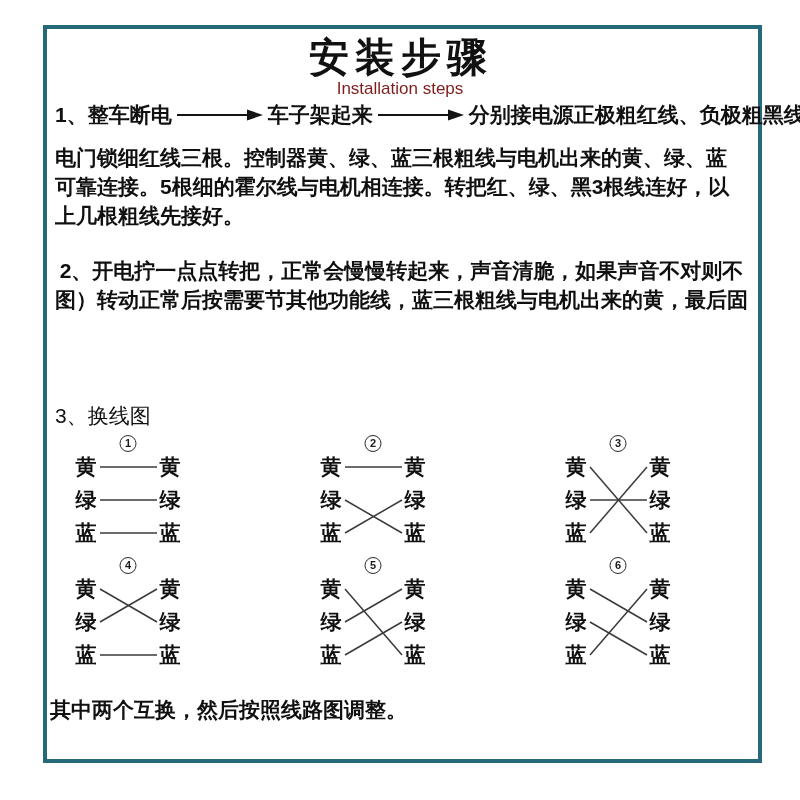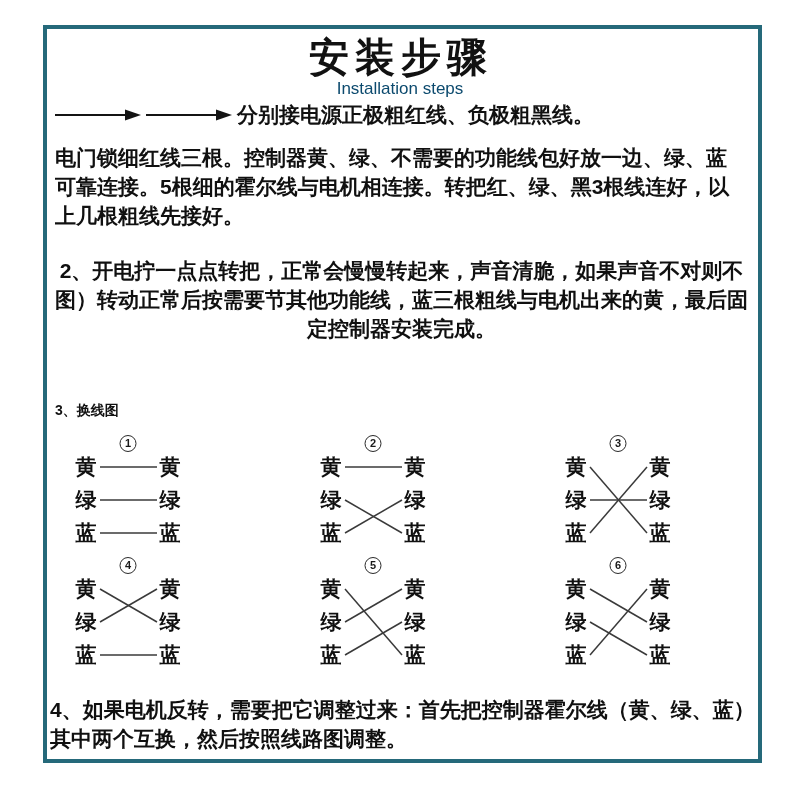--- a/index.html
+++ b/index.html
@@ -18,40 +18,40 @@
     background: #ffffff;
   }
   .title {
     position: absolute; top: 30px; left: 1px; width: 800px;
     text-align: center;
     font-size: 40px; font-weight: bold; letter-spacing: 6px;
   }
   .subtitle {
     position: absolute; top: 79px; left: 0; width: 800px;
     text-align: center;
-    font-size: 17px; font-weight: 500; color: #0c4a6e;
+    font-size: 17px; font-weight: 500; color: #7f1d1d;
   }
   .step1-row {
     position: absolute; left: 55px; top: 101px;
     display: flex; align-items: center; gap: 5px;
     font-size: 21px; font-weight: bold; white-space: nowrap;
   }
   .arrow-svg { display: block; }
   .arrow-svg line { stroke: #141414; stroke-width: 2; }
   .arrow-svg polygon { fill: #141414; }
   .tblock { position: absolute; left: 55px; }
   .tline {
     font-size: 21px; font-weight: bold; line-height: 29px;
     white-space: nowrap; color: #101010;
   }
   .para1 { top: 143px; }
   .step2 { top: 256px; text-align: center; }
   .h3 {
     position: absolute; left: 55px; top: 402px;
-    font-size: 14px; font-weight: bold;
+    font-size: 21px; font-weight: normal;
   }
   .diagrams {
     position: absolute; left: 73px; top: 434px;
     display: grid;
     grid-template-columns: repeat(3, 110px);
     column-gap: 135px;
     grid-auto-rows: 122px;
   }
   .diagram { position: relative; width: 110px; height: 122px; }
   .circ {
@@ -74,41 +74,42 @@
 </style>
 </head>
 <body>
 
 <div class="frame"></div>
 
 <div class="title">安装步骤</div>
 <div class="subtitle">Installation steps</div>
 
 <div class="step1-row">
+  <span>1、整车断电</span>
   <svg class="arrow-svg" width="86" height="14" viewBox="0 0 86 14">
     <line x1="0" y1="7" x2="72" y2="7"></line>
     <polygon points="70,1.5 86,7 70,12.5"></polygon>
   </svg>
+  <span>车子架起来</span>
   <svg class="arrow-svg" width="86" height="14" viewBox="0 0 86 14">
     <line x1="0" y1="7" x2="72" y2="7"></line>
     <polygon points="70,1.5 86,7 70,12.5"></polygon>
   </svg>
   <span>分别接电源正极粗红线、负极粗黑线。</span>
 </div>
 
 <div class="tblock para1">
-  <div class="tline">电门锁细红线三根。控制器黄、绿、不需要的功能线包好放一边、绿、蓝</div>
+  <div class="tline">电门锁细红线三根。控制器黄、绿、蓝三根粗线与电机出来的黄、绿、蓝</div>
   <div class="tline">可靠连接。5根细的霍尔线与电机相连接。转把红、绿、黑3根线连好，以</div>
   <div class="tline">上几根粗线先接好。</div>
 </div>
 
 <div class="tblock step2">
   <div class="tline">2、开电拧一点点转把，正常会慢慢转起来，声音清脆，如果声音不对则不</div>
   <div class="tline">图）转动正常后按需要节其他功能线，蓝三根粗线与电机出来的黄，最后固</div>
-  <div class="tline">定控制器安装完成。</div>
 </div>
 
 <div class="h3">3、换线图</div>
 
 <div class="diagrams" id="diagrams">
     <div class="diagram">
       <span class="circ">1</span>
       <span class="wlab left" style="top: 19px;">黄</span>
       <span class="wlab right" style="top: 19px;">黄</span>
       <span class="wlab left" style="top: 52px;">绿</span>
@@ -187,15 +188,14 @@
       <span class="wlab right" style="top: 85px;">蓝</span>
       <svg width="110" height="122" viewBox="0 0 110 122" class="wire-svg">
         <line x1="27" y1="33" x2="84" y2="66" stroke="#3a3a3a" stroke-width="1.5"></line>
         <line x1="27" y1="66" x2="84" y2="99" stroke="#3a3a3a" stroke-width="1.5"></line>
         <line x1="27" y1="99" x2="84" y2="33" stroke="#3a3a3a" stroke-width="1.5"></line>
       </svg>
     </div>
   </div>
 
 <div class="tblock step4">
-  <div class="tline">4、如果电机反转，需要把它调整过来：首先把控制器霍尔线（黄、绿、蓝）</div>
   <div class="tline">其中两个互换，然后按照线路图调整。</div>
 </div>
 
 </body></html>

